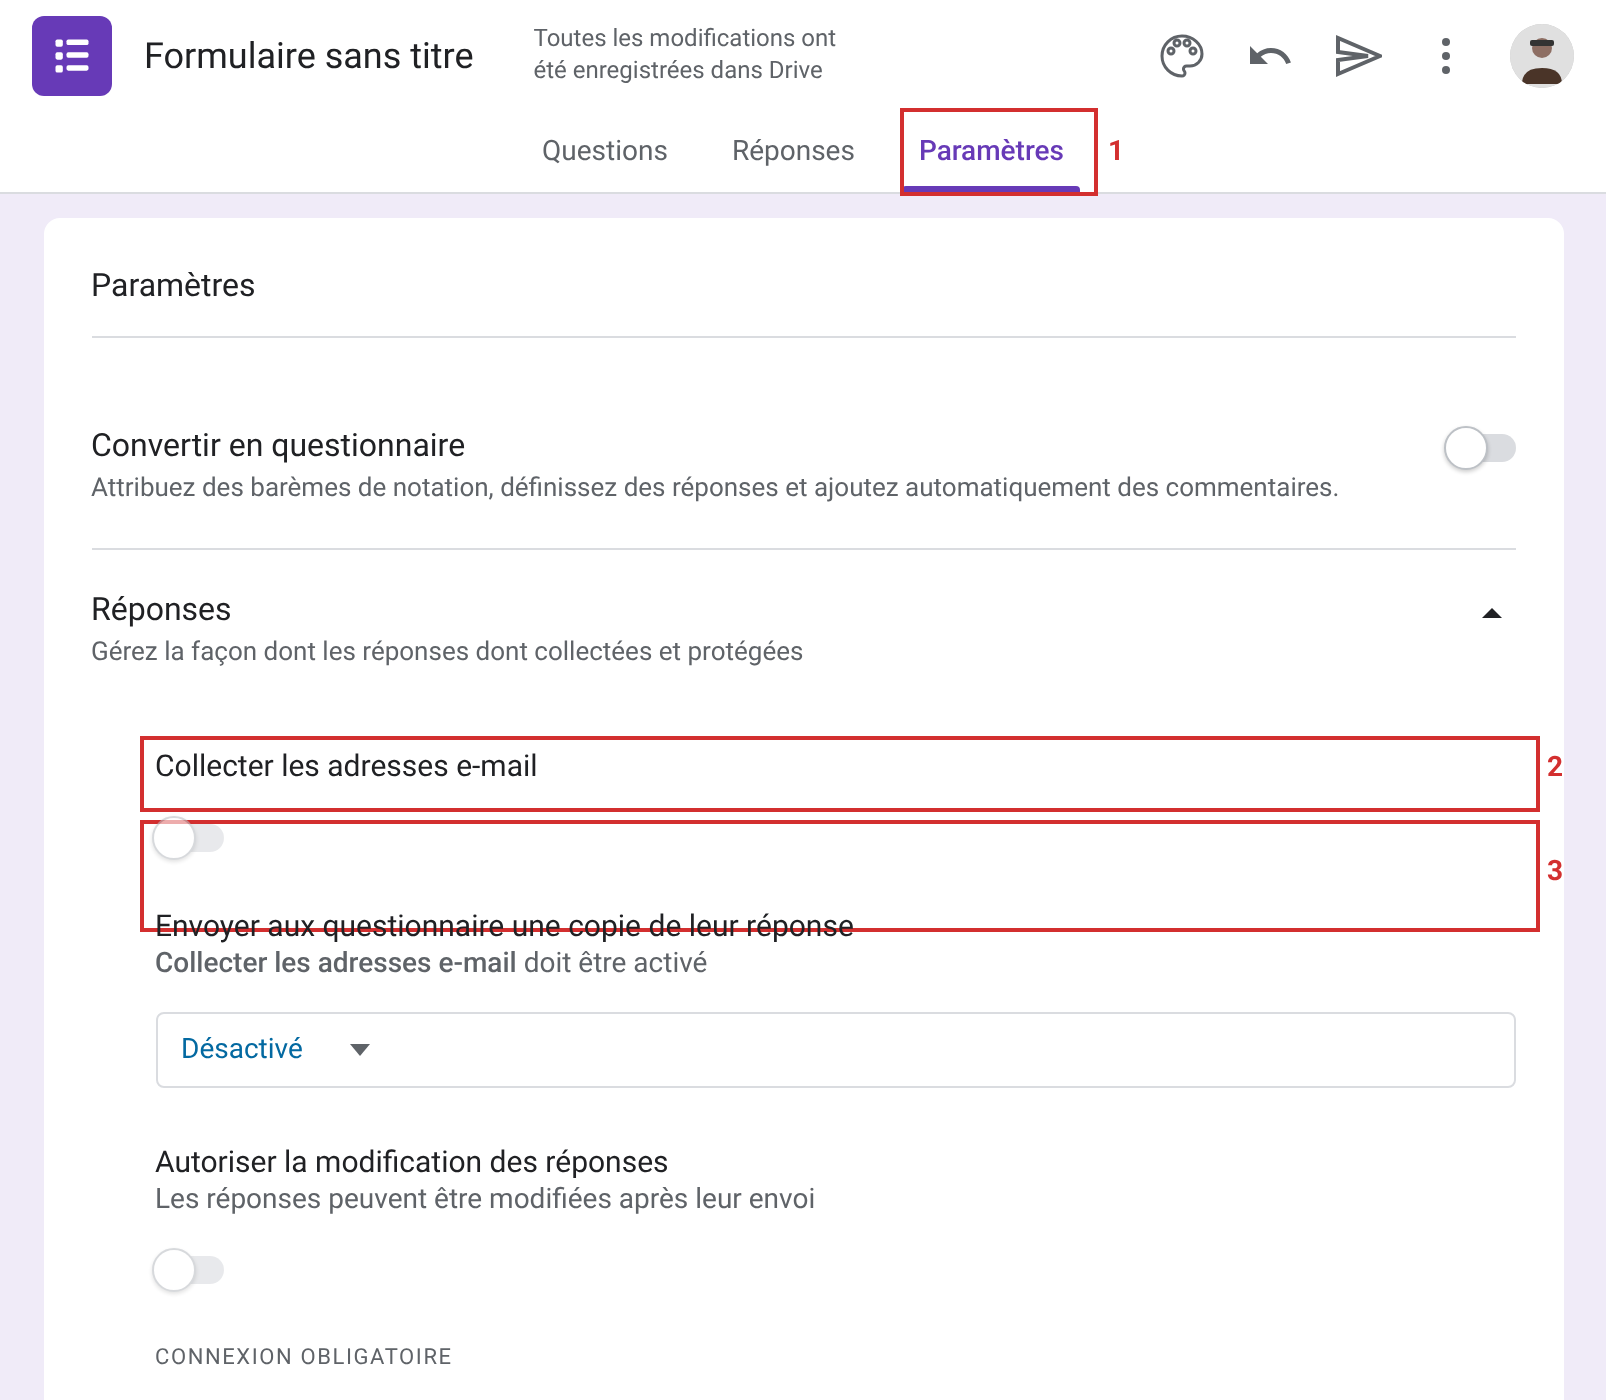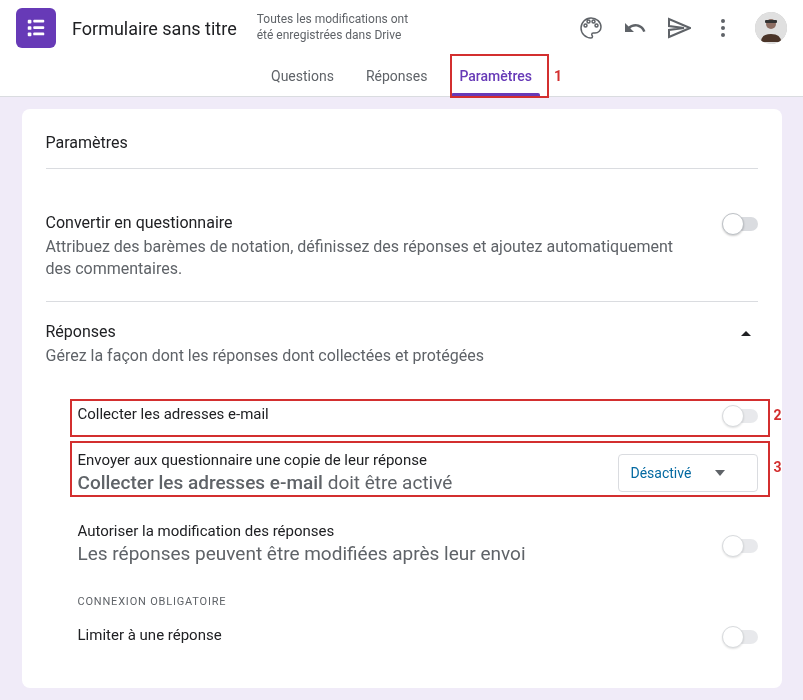--- a/index.html
+++ b/index.html
@@ -30,21 +30,21 @@
       margin-right: 16px;
     }
     .forms-icon svg {
       width: 22px;
       height: 22px;
       fill: #fff;
     }
     .title {
       font-size: 18px;
       color: #202124;
-      margin-right: 20px;
+      margin-right: 30px;
       text-align: right;
     }
     .save-status {
       font-size: 12px;
       color: #5f6368;
       max-width: 160px;
       line-height: 1.3;
     }
     .header-actions {
       margin-left: auto;
@@ -150,21 +150,21 @@
     }
     .section-text {
       flex: 1;
     }
     .section-title {
       font-size: 16px;
       color: #202124;
       margin-bottom: 4px;
     }
     .section-desc {
-      font-size: 16px;
+      font-size: 13px;
       color: #5f6368;
       line-height: 1.4;
     }
     .expand-icon {
       width: 24px;
       height: 24px;
       fill: #202124;
       cursor: pointer;
       flex-shrink: 0;
     }
@@ -196,32 +196,32 @@
     .sub-items {
       margin-left: 32px;
       margin-top: 24px;
     }
     .sub-item {
       padding: 14px 0;
       position: relative;
     }
     .sub-item-row {
       display: flex;
-      align-items: center;
       gap: 16px;
+      flex-direction: column;
     }
     .sub-item-text {
       flex: 1;
     }
     .sub-item-title {
       font-size: 15px;
       color: #202124;
     }
     .sub-item-desc {
-      font-size: 19px;
+      font-size: 14px;
       color: #5f6368;
       margin-top: 2px;
     }
     .sub-item-desc strong {
       font-weight: 500;
       color: #5f6368;
     }
     .dropdown {
       border: 1px solid #dadce0;
       border-radius: 4px;

